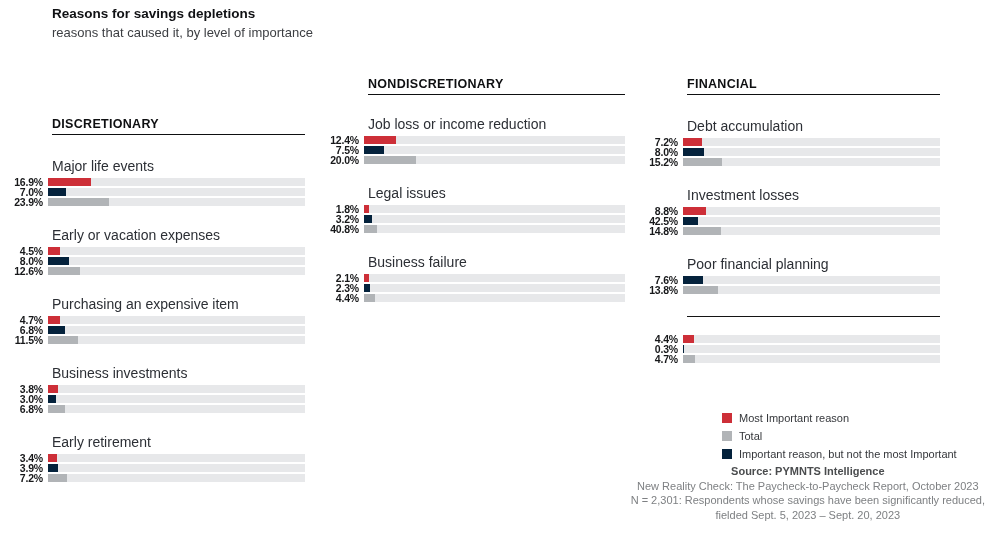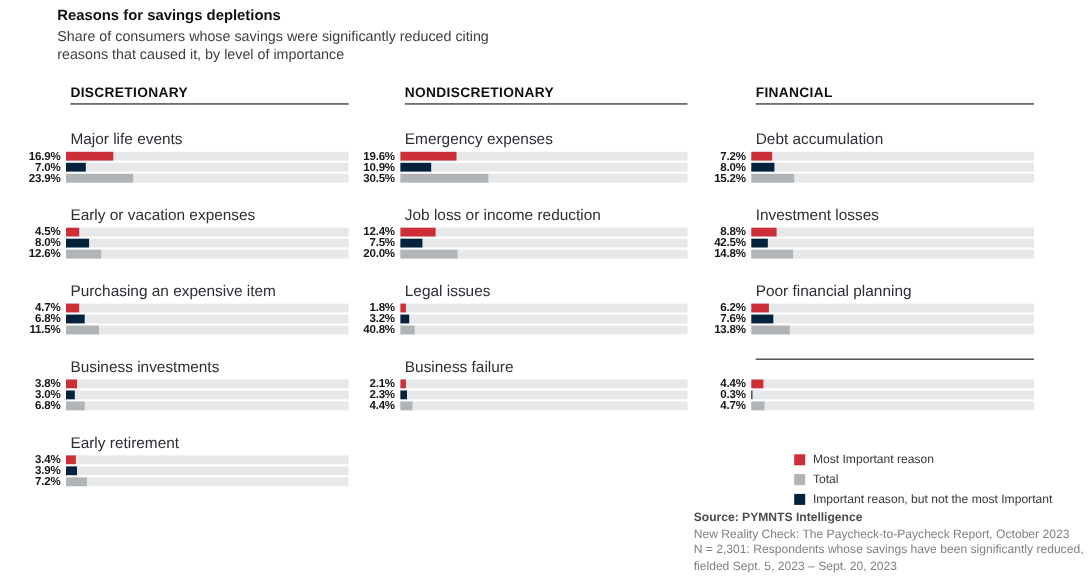--- a/index.html
+++ b/index.html
@@ -19,21 +19,21 @@
     font-size: 13.5px; font-weight: bold; color: #101114;
   }
   .chart-subtitle {
     position: absolute; left: 52px; top: 24px;
     font-size: 13px; color: #3c3e42; line-height: 17px;
   }
 
   
   .columns { position: absolute; left: 0; top: 78px; }
   .column { position: absolute; top: 0; }
-  .column:nth-child(1) { left: 12px;   width: 305px; }
+  .column:nth-child(1) { left: 0;   width: 305px; margin-top: 40px; }
   .column:nth-child(2) { left: 316px; width: 309px; }
   .column:nth-child(3) { left: 635px; width: 305px; }
 
   .col-header {
     margin-left: 52px;
     font-size: 12.5px; font-weight: bold; letter-spacing: 0.3px;
     color: #0e0f11;
     padding-bottom: 3px;
     border-bottom: 1.5px solid #0e0f11;
     line-height: 13px;
@@ -61,32 +61,31 @@
 
   
   .legend { position: absolute; left: 722px; top: 413px; }
   .legend-item { display: flex; align-items: center; margin-bottom: 8px; height: 10px; }
   .legend-swatch { width: 10px; height: 10px; flex: 0 0 10px; margin-right: 7px; }
   .legend-label { font-size: 11px; color: #35373b; line-height: 10px; white-space: nowrap; }
 
   
   .footer {
     position: absolute; right: 6px; top: 464px;
-    text-align: left; font-size: 11px; line-height: 14.6px; color: #7e8083;
+    text-align: center; font-size: 11px; line-height: 14.6px; color: #7e8083;
   }
   .footer .source-line { font-weight: bold; color: #4a4c4e; }
 </style>
 </head>
 <body>
 
 <div class="page">
 
   <div class="chart-title">Reasons for savings depletions</div>
   <div class="chart-subtitle">
-    <div>Share of consumers whose savings were significantly reduced citing</div>
     <div>reasons that caused it, by level of importance</div>
   </div>
 
   <div class="columns" id="chart-columns">
       <div class="column">
         <div class="col-header">DISCRETIONARY</div>
         <div class="category first">
           <div class="cat-title">Major life events</div>
           <div class="bar-row">
             <span class="bar-label">16.9%</span>
@@ -187,41 +186,20 @@
           <div class="bar-row">
             <span class="bar-label">7.2%</span>
             <span class="bar-track" style="background: rgb(231, 232, 234);">
               <span class="bar-fill" style="width: 7.2%; background: rgb(177, 180, 183);"></span>
             </span>
           </div>
         </div>
       </div>
       <div class="column">
         <div class="col-header">NONDISCRETIONARY</div>
-        <div class="category first">
-          <div class="cat-title">Emergency expenses</div>
-          <div class="bar-row">
-            <span class="bar-label">19.6%</span>
-            <span class="bar-track" style="background: rgb(231, 232, 234);">
-              <span class="bar-fill" style="width: 19.6%; background: rgb(205, 47, 56);"></span>
-            </span>
-          </div>
-          <div class="bar-row">
-            <span class="bar-label">10.9%</span>
-            <span class="bar-track" style="background: rgb(231, 232, 234);">
-              <span class="bar-fill" style="width: 10.9%; background: rgb(4, 34, 60);"></span>
-            </span>
-          </div>
-          <div class="bar-row">
-            <span class="bar-label">30.5%</span>
-            <span class="bar-track" style="background: rgb(231, 232, 234);">
-              <span class="bar-fill" style="width: 30.5%; background: rgb(177, 180, 183);"></span>
-            </span>
-          </div>
-        </div>
         <div class="category">
           <div class="cat-title">Job loss or income reduction</div>
           <div class="bar-row">
             <span class="bar-label">12.4%</span>
             <span class="bar-track" style="background: rgb(231, 232, 234);">
               <span class="bar-fill" style="width: 12.4%; background: rgb(205, 47, 56);"></span>
             </span>
           </div>
           <div class="bar-row">
             <span class="bar-label">7.5%</span>
@@ -318,26 +296,20 @@
           </div>
           <div class="bar-row">
             <span class="bar-label">14.8%</span>
             <span class="bar-track" style="background: rgb(231, 232, 234);">
               <span class="bar-fill" style="width: 14.8%; background: rgb(177, 180, 183);"></span>
             </span>
           </div>
         </div>
         <div class="category">
           <div class="cat-title">Poor financial planning</div>
-          <div class="bar-row">
-            <span class="bar-label">6.2%</span>
-            <span class="bar-track" style="background: rgb(231, 232, 234);">
-              <span class="bar-fill" style="width: 6.2%; background: rgb(205, 47, 56);"></span>
-            </span>
-          </div>
           <div class="bar-row">
             <span class="bar-label">7.6%</span>
             <span class="bar-track" style="background: rgb(231, 232, 234);">
               <span class="bar-fill" style="width: 7.6%; background: rgb(4, 34, 60);"></span>
             </span>
           </div>
           <div class="bar-row">
             <span class="bar-label">13.8%</span>
             <span class="bar-track" style="background: rgb(231, 232, 234);">
               <span class="bar-fill" style="width: 13.8%; background: rgb(177, 180, 183);"></span>

